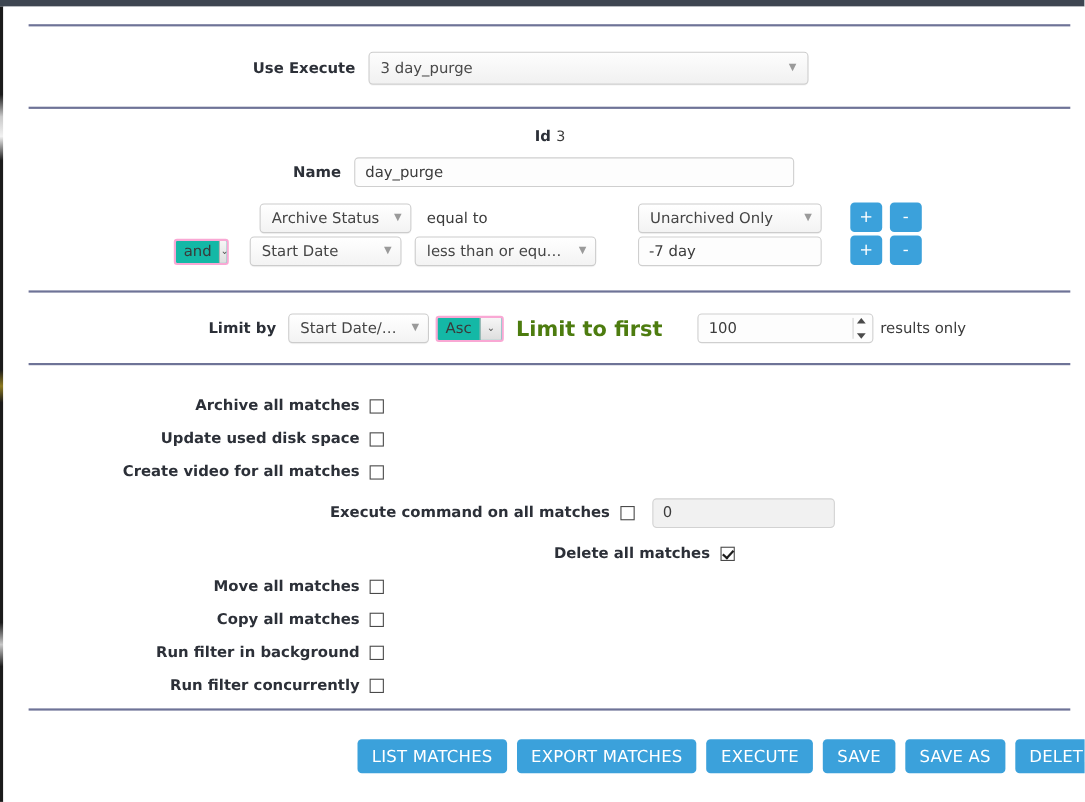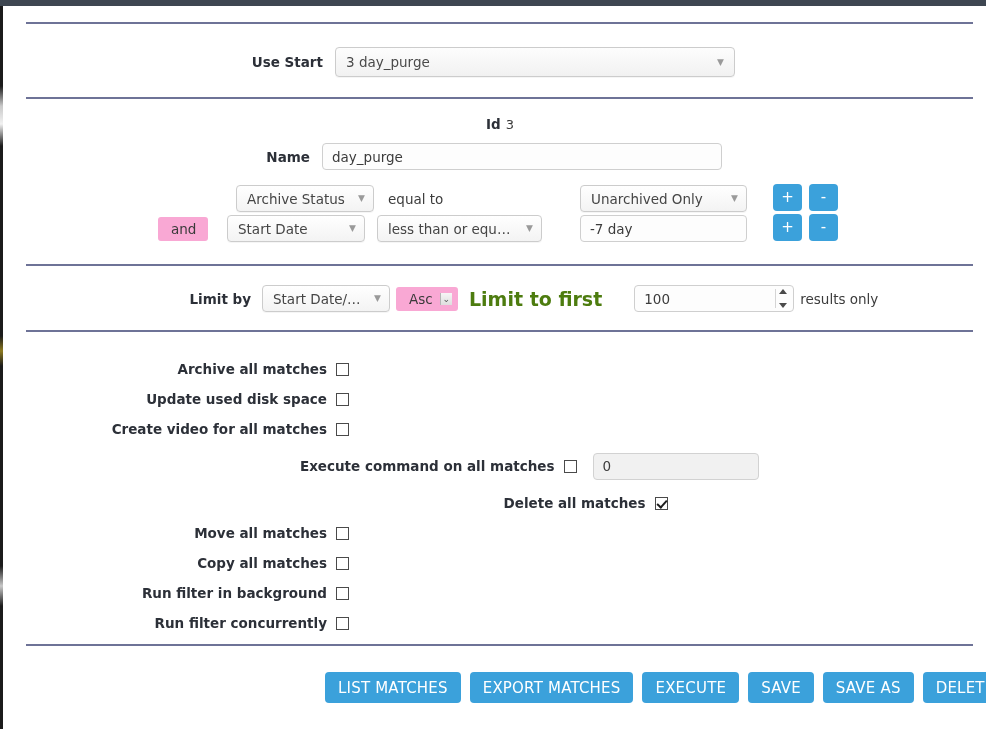--- a/index.html
+++ b/index.html
@@ -105,23 +105,23 @@
     text-align: center;
   }
   .dd.wide .dd-text { font-size: 13.5px; color: #4a4a4a; }
 
   
   .nsel {
     display: inline-flex;
     align-items: stretch;
     box-sizing: border-box;
     height: 24px;
-    border: 6px solid #f9a8d4;
+    border: 2px solid #f9a8d4;
     border-radius: 3px;
-    background: #f9a8d4;
+    background: #14b8a6;
     font-size: 13.5px;
     overflow: hidden;
     cursor: default;
   }
   .nsel .nsel-text {
     display: flex;
     align-items: center;
     padding: 0 7px;
     color: #3a3a3a;
   }
@@ -297,21 +297,21 @@
 <body>
 
 <div id="top-bar"></div>
 <div id="left-edge"></div>
 
 <div id="page">
 
   <hr class="sep" id="sep-top">
 
   <div class="row" id="usefilter-row">
-    <div class="lbl">Use Start</div>
+    <div class="lbl">Use Execute</div>
     <div class="dd wide">
       <span class="dd-text">3 day_purge</span>
       <span class="caret">▼</span>
     </div>
   </div>
 
   <hr class="sep" id="sep-2">
 
   <div class="row" id="id-row">
     <div class="idbox">

